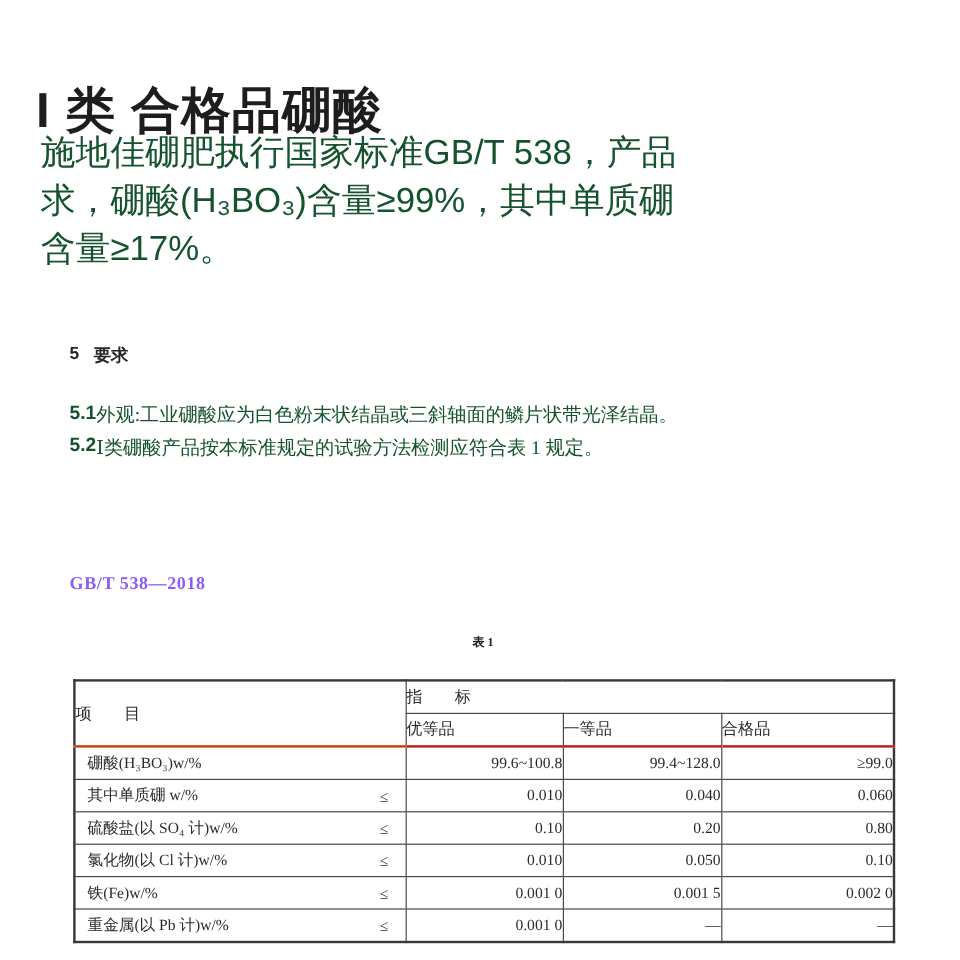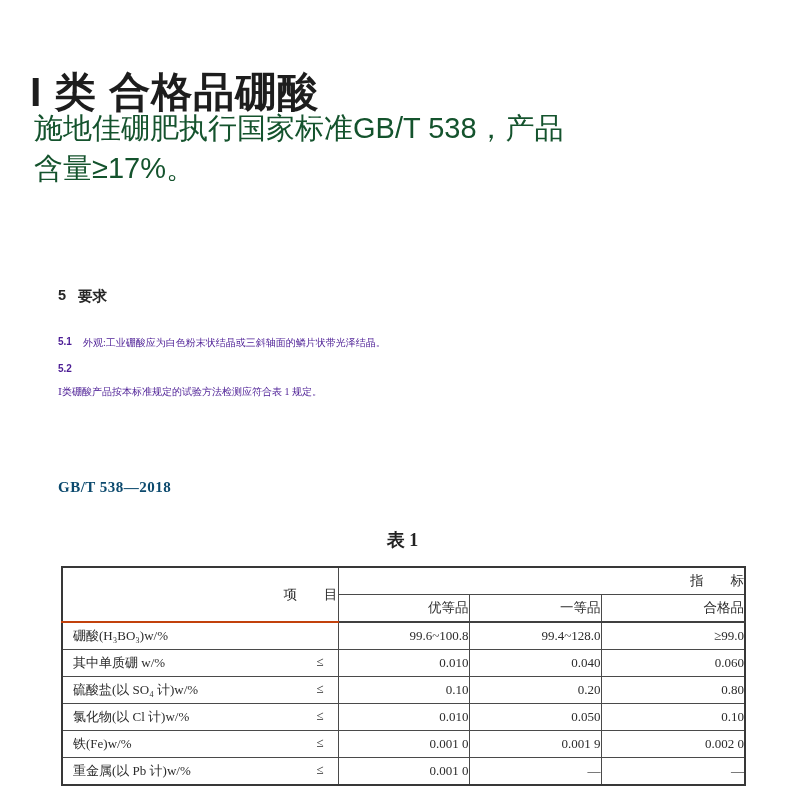--- a/index.html
+++ b/index.html
@@ -53,49 +53,48 @@
     top: 287px;
     font-size: 14.5px;
     font-weight: 700;
     display: flex;
     gap: 12px;
     font-family: "Liberation Sans", sans-serif;
   }
   .clause {
     position: absolute;
     left: 58px;
-    font-size: 10px;
+    font-size: 16px;
     display: flex;
-    gap: 11px;
     white-space: nowrap;
-    color: #4c1d95;
+    color: #14532d;
   }
   .clause .clause-no {
     font-family: "Liberation Sans", sans-serif;
     font-weight: 600;
   }
   .clause-1 { top: 336px; }
-  .clause-2 { top: 363px; flex-direction: column; }
+  .clause-2 { top: 363px; }
 
   .std-code {
     position: absolute;
     left: 58px;
     top: 479px;
     font-size: 15px;
     font-weight: 700;
     letter-spacing: 0.5px;
-    color: #0c4a6e;
+    color: #8b5cf6;
   }
   .tbl-caption {
     position: absolute;
     left: 61px;
     top: 528px;
     width: 683px;
     text-align: center;
-    font-size: 18px;
+    font-size: 10px;
     font-weight: 700;
     color: #222222;
   }
 
   
   .spec-table {
     position: absolute;
     left: 61px;
     top: 566px;
     width: 683px;
@@ -104,47 +103,48 @@
     font-size: 13px;
     color: #2b2b2b;
   }
   .spec-table th, .spec-table td {
     border: 1px solid #4a4a4a;
     padding: 0;
     font-weight: 400;
     vertical-align: middle;
   }
   .spec-table { border: 2px solid #383838; }
-  .spec-table thead tr.grades-row th { border-bottom: 2px solid #404040; }
+  .spec-table thead tr.grades-row th { border-bottom: 2px solid #b91c1c; }
   .spec-table th[rowspan] { border-bottom: 2px solid #c2410c; }
   .spec-table thead th {
     font-size: 13.5px;
-    text-align: right;
+    text-align: left;
     height: 26px;
   }
   .spec-table tbody td { height: 26px; }
   .cell-item {
     display: flex;
-    align-items: flex-start;
+    align-items: flex-end;
     justify-content: space-between;
     padding: 0 14px 0 10px;
   }
   .item-text { white-space: nowrap; }
   .limit-sign { font-size: 13px; color: #2b2b2b; }
   .val { text-align: right; }
 </style>
 </head>
 <body>
 
 <div class="page">
 
   <h1 class="title">I 类 合格品硼酸</h1>
 
   <div class="description">
     <div class="desc-line">施地佳硼肥执行国家标准GB/T 538，产品</div>
+    <div class="desc-line">求，硼酸(H₃BO₃)含量≥99%，其中单质硼</div>
     <div class="desc-line">含量≥17%。</div>
   </div>
 
   <div class="scan">
 
     <div class="sec-heading">
       <span>5</span>
       <span>要求</span>
     </div>
 
@@ -226,21 +226,21 @@
           <td class="val">0.10</td>
         </tr>
         <tr>
           <td>
               <div class="cell-item">
             <span class="item-text">铁(Fe)w/%</span>
             <span class="limit-sign">≤</span>
           </div>
             </td>
           <td class="val">0.001 0</td>
-          <td class="val">0.001 9</td>
+          <td class="val">0.001 5</td>
           <td class="val">0.002 0</td>
         </tr>
         <tr>
           <td>
               <div class="cell-item">
             <span class="item-text">重金属(以 Pb 计)w/%</span>
             <span class="limit-sign">≤</span>
           </div>
             </td>
           <td class="val">0.001 0</td>

